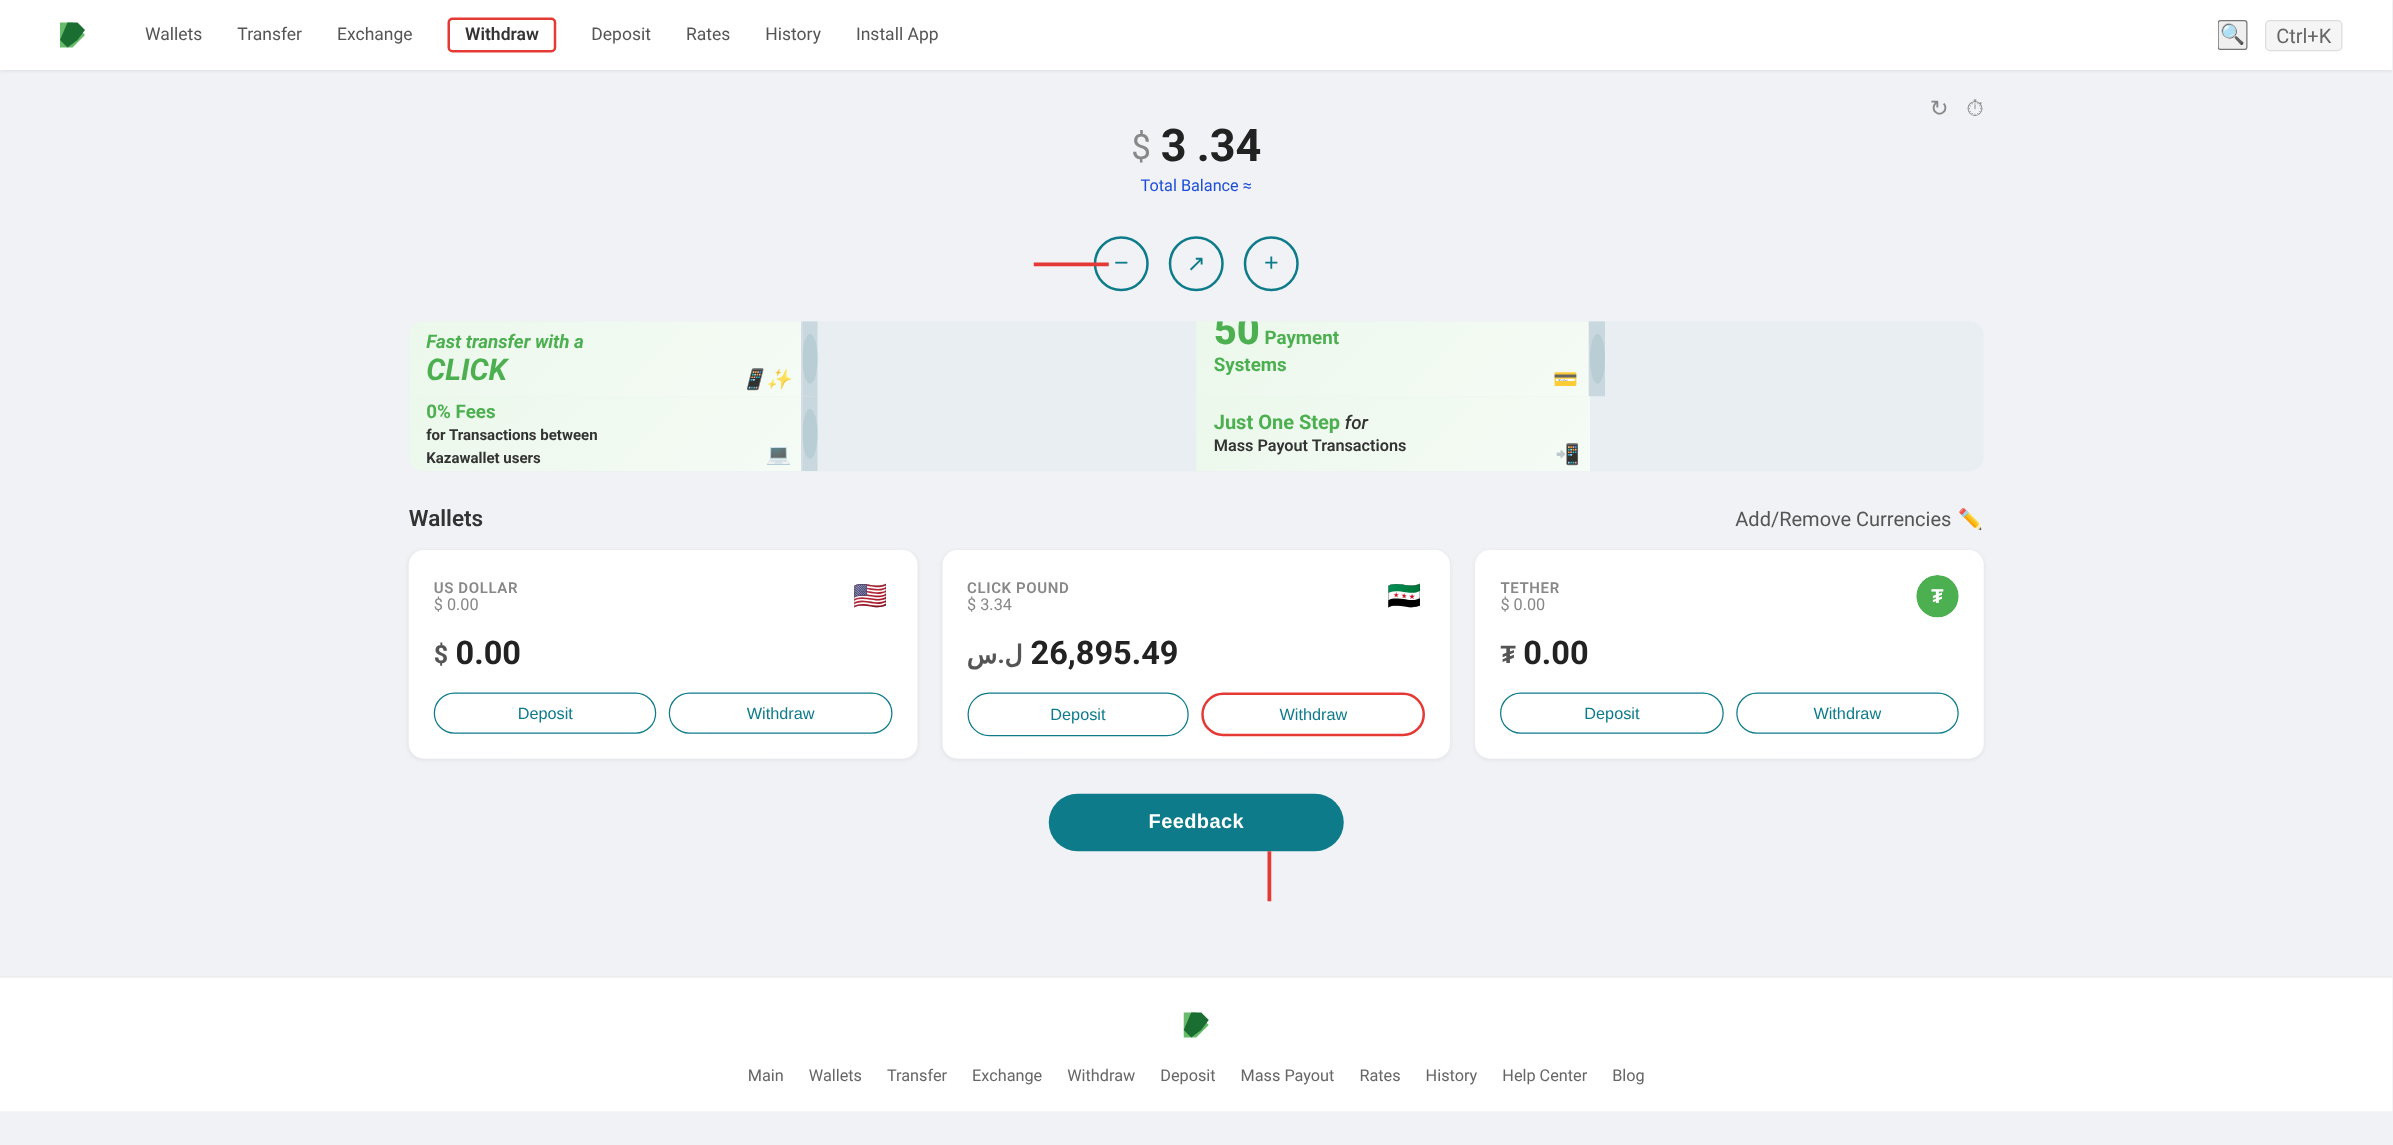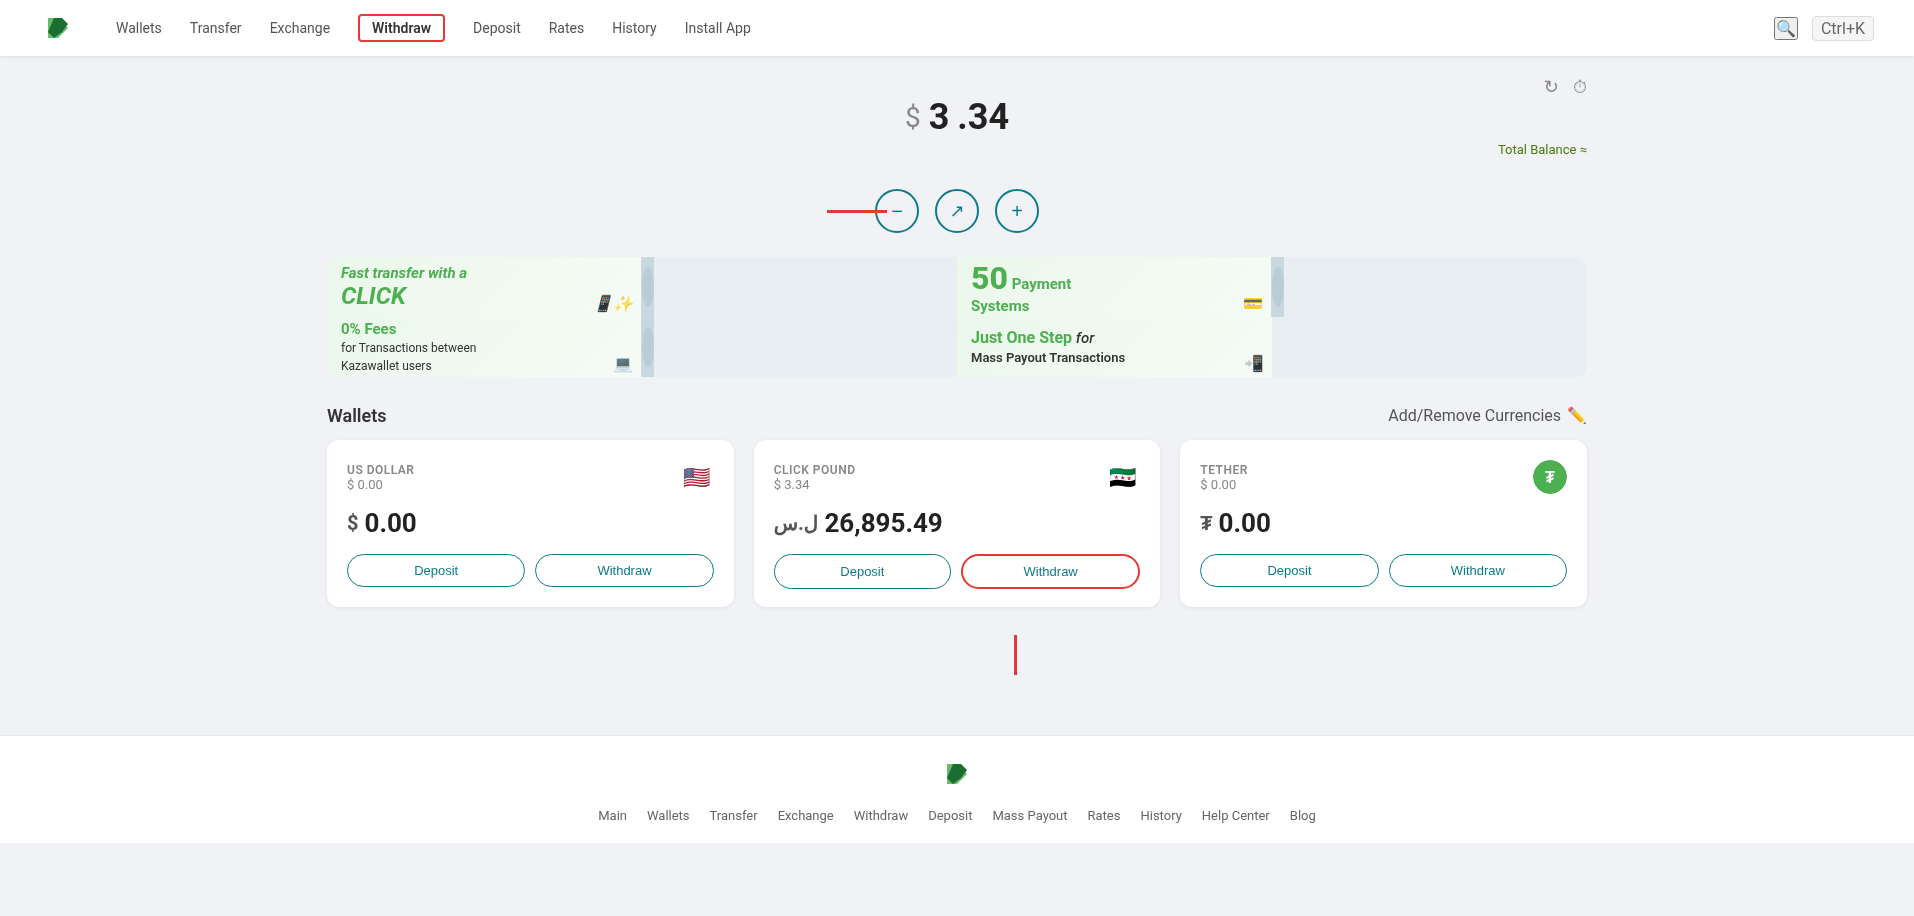--- a/index.html
+++ b/index.html
@@ -102,23 +102,22 @@
       justify-content: center;
       gap: 8px;
     }
     .balance-amount .dollar-sign {
       font-size: 28px;
       color: #888;
       font-weight: 400;
     }
     .balance-label {
       font-size: 13px;
-      color: #4d7c0f;
+      color: #1d4ed8;
       margin-top: 4px;
-      text-align: right;
     }
 
     
     .action-buttons {
       display: flex;
       justify-content: center;
       align-items: center;
       gap: 16px;
       margin: 16px 0 24px;
       position: relative;
@@ -320,21 +319,21 @@
     }
     .footer-links a {
       font-size: 13px;
       color: #666;
       text-decoration: none;
       cursor: pointer;
     }
 
     
     .promo-card-1 { background: linear-gradient(135deg, #ecf8ec, #f5fbf5); font-style: italic; }
-    .promo-card-2 { background: linear-gradient(135deg, #ecf8ec, #f5fbf5); }
+    .promo-card-2 { background: linear-gradient(135deg, #ecf8ec, #f5fbf5); justify-content: flex-end; }
     .promo-card-3 { background: linear-gradient(135deg, #ecf8ec, #f5fbf5); }
     .promo-card-4 { background: linear-gradient(135deg, #ecf8ec, #f5fbf5); }
 
     .promo-separator {
       background: #c8d8de;
       width: 12px;
       display: flex;
       align-items: center;
       justify-content: center;
     }
@@ -423,21 +422,21 @@
       <span class="promo-illus">💳</span>
     </div>
 
     <div class="promo-separator">
       <div class="promo-separator-oval"></div>
     </div>
 
     <div class="promo-card promo-card-3">
       <div class="promo-title">
         0% Fees<br>
-        <span style="font-size:12px;font-weight:400;color:#333;">for Transactions between<br>Kazawallet users</span>
+        <span style="font-size:12px;font-weight:700;color:#333;">for Transactions between<br>Kazawallet users</span>
       </div>
       <span class="promo-illus">💻</span>
     </div>
 
     <div class="promo-separator">
       <div class="promo-separator-oval"></div>
     </div>
 
     <div class="promo-card promo-card-4">
       <div class="promo-title">
@@ -510,20 +509,21 @@
       </div>
       <div class="wallet-actions">
         <button class="wallet-btn">Deposit</button>
         <button class="wallet-btn">Withdraw</button>
       </div>
     </div>
 
   </div>
 
   <div class="feedback-section">
+    <button class="feedback-btn">Feedback</button>
     <div class="red-line-right"></div>
   </div>
 
 </main>
 
 <footer>
   <div class="footer-logo">
     <svg width="36" height="36" viewBox="0 0 36 36" fill="none">
       <rect width="36" height="36" rx="6" fill="white"></rect>
       <path d="M8 8 L18 8 L28 18 L18 28 L8 28 Z" fill="#4caf50" opacity="0.85"></path>

